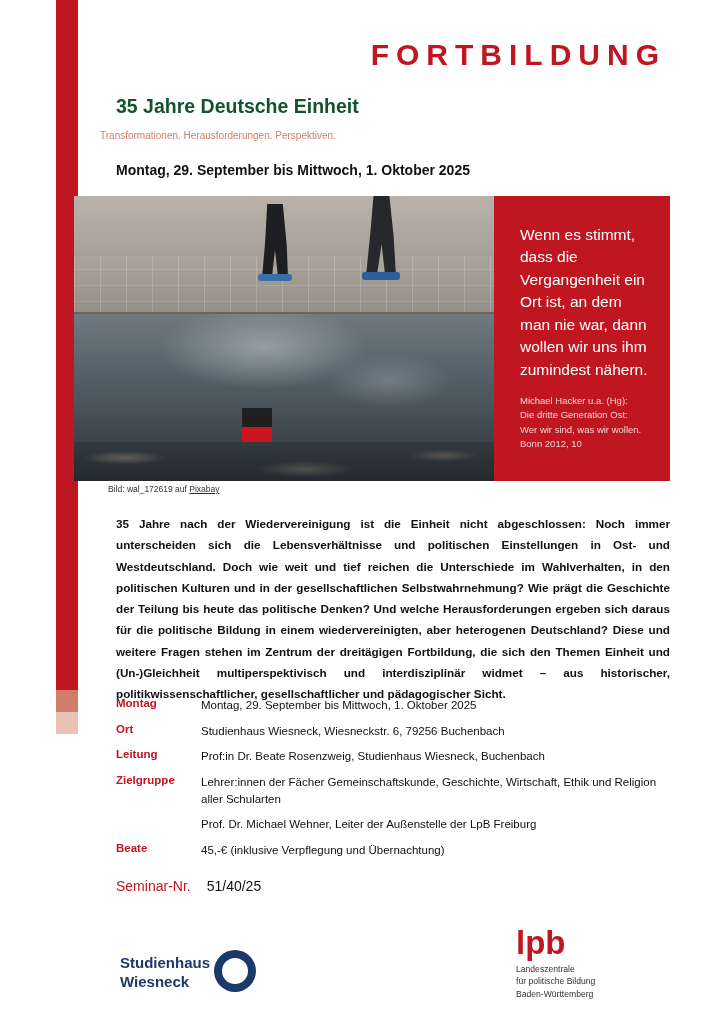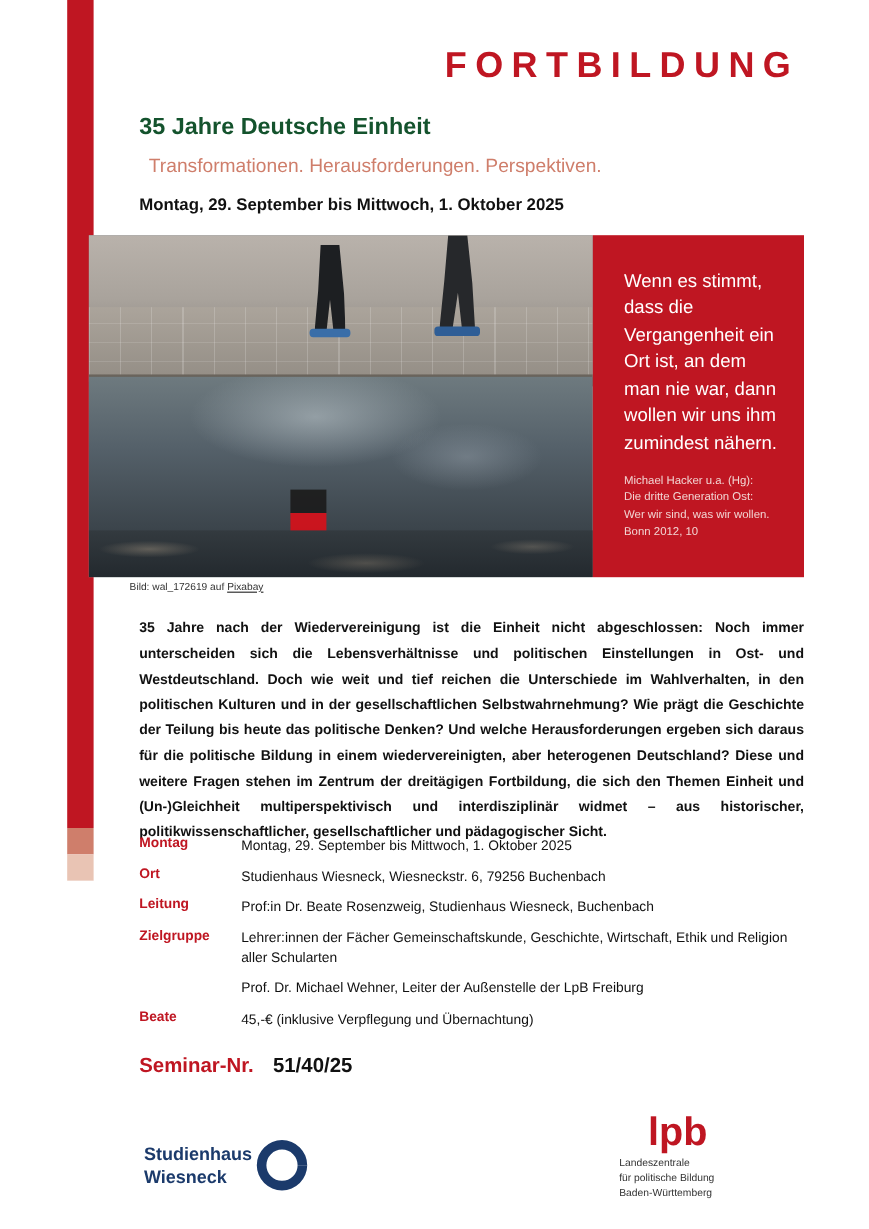--- a/index.html
+++ b/index.html
@@ -49,23 +49,23 @@
   .title {
     position: absolute;
     left: 116px;
     top: 95px;
     font-size: 19.5px;
     font-weight: bold;
     color: #14532d;
   }
   .subtitle {
     position: absolute;
-    left: 124px;
+    left: 100px;
     top: 130px;
-    font-size: 16px;
+    font-size: 10px;
     color: #cf7e6b;
   }
   .dateline {
     position: absolute;
     left: 116px;
     top: 162px;
     font-size: 14px;
     font-weight: bold;
     color: #111;
   }
@@ -202,22 +202,22 @@
     font-size: 11.5px;
     color: #111;
     line-height: 1.45;
   }
   .drow.cont .dlabel { visibility: hidden; }
 
   .seminar {
     position: absolute;
     left: 116px;
     top: 878px;
-    font-size: 17px;
-    font-weight: bold;
+    font-size: 14px;
+    font-weight: normal;
     color: #bf1622;
   }
   .seminar .num {
     color: #111;
     margin-left: 16px;
   }
 
   
   .studienhaus {
     position: absolute;
@@ -245,21 +245,20 @@
     left: 516px;
     top: 926px;
     width: 170px;
   }
   .lpb-word {
     font-size: 33px;
     font-weight: bold;
     color: #bf1622;
     letter-spacing: 0px;
     line-height: 1;
-    margin-left: 24px;
   }
   .lpb-sub {
     margin-top: 4px;
     font-size: 8.6px;
     color: #333;
     line-height: 1.45;
   }
 </style>
 </head>
 <body>

